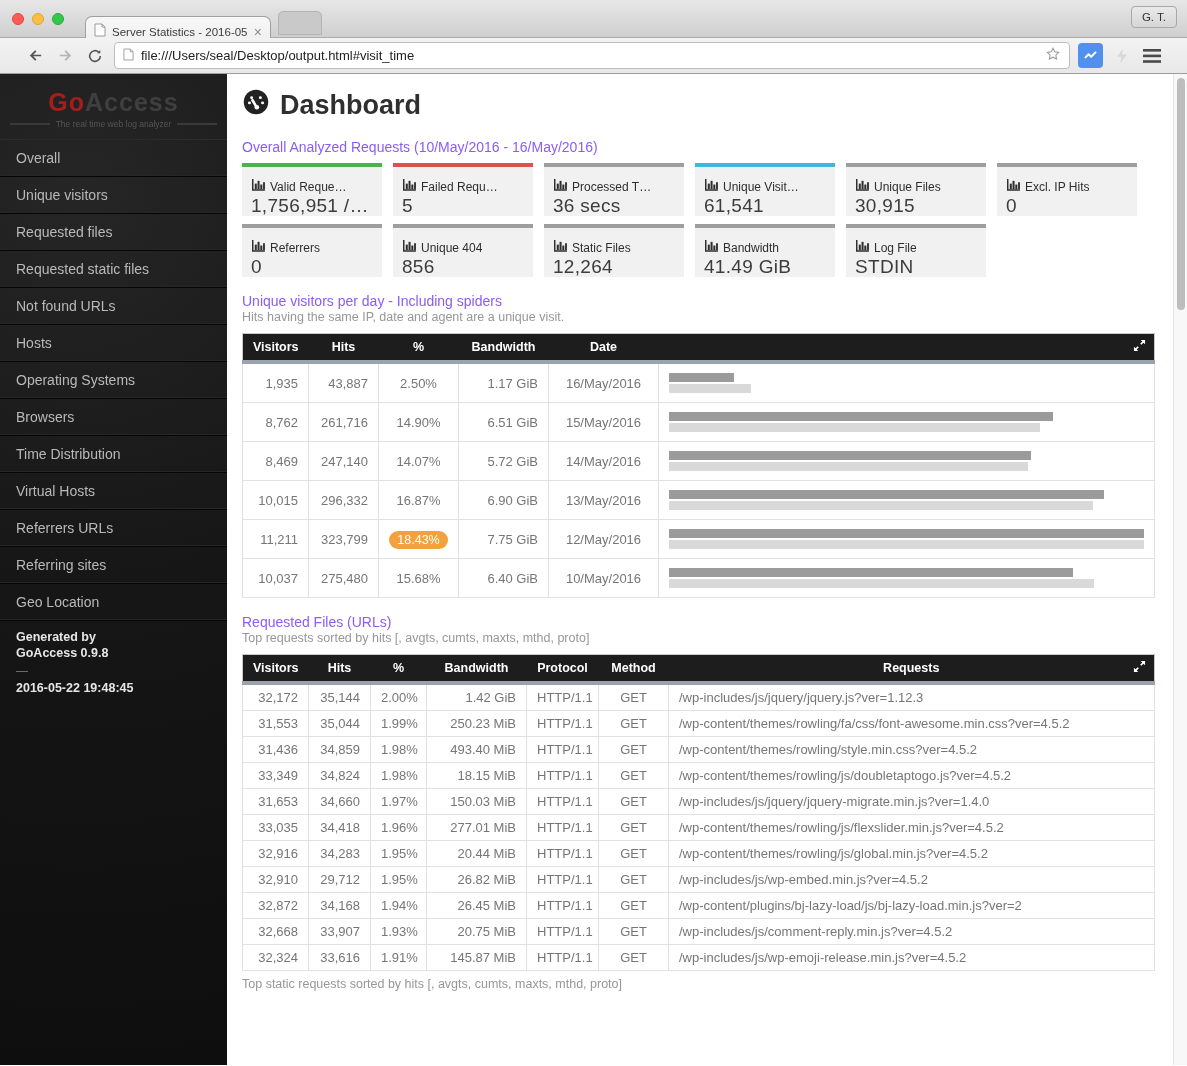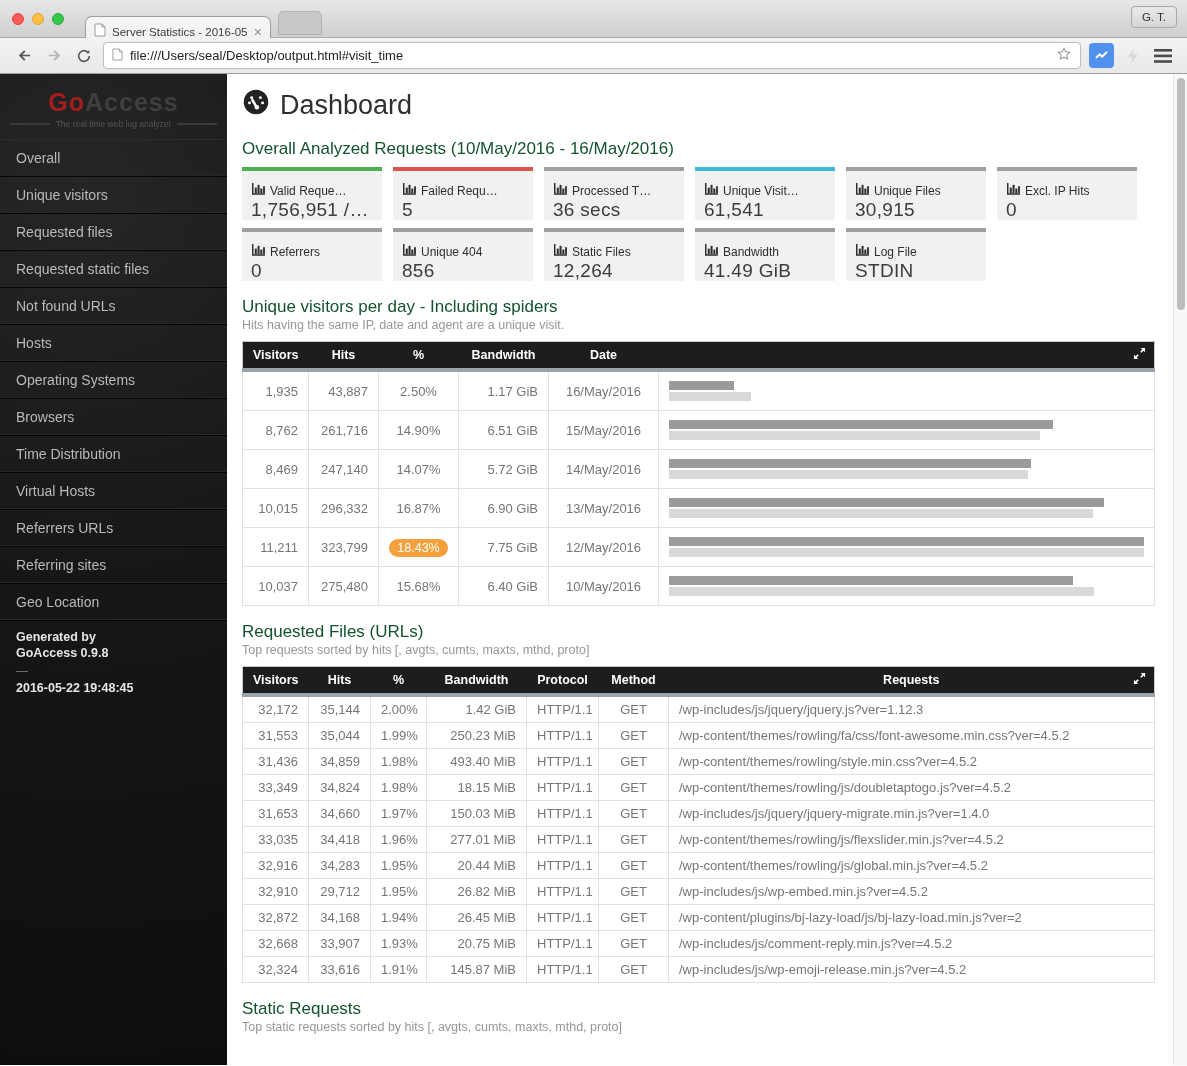--- a/index.html
+++ b/index.html
@@ -18,21 +18,21 @@
          background:linear-gradient(#f7f7f7,#efefef); border:1px solid #9f9f9f; border-bottom:none;
          border-radius:7px 7px 0 0; display:flex; align-items:center; padding:0 8px; gap:6px; }
   .tab-title { font-size:11.5px; color:#3c3c3c; white-space:nowrap; overflow:hidden; flex:1; }
   .tab-close { font-size:14px; color:#8a8a8a; line-height:1; cursor:default; }
   .newtab-stub { position:absolute; left:278px; top:11px; width:44px; height:24px;
                  background:#c9c9c9; border:1px solid #b3b3b3; border-radius:5px 5px 0 0; }
   .profile-btn { position:absolute; right:10px; top:6px; padding:4px 10px; font-size:11.5px; color:#333;
                  border:1px solid #a8a8a8; border-radius:4px; background:linear-gradient(#e9e9e9,#d6d6d6); }
 
   .toolbar { position:relative; height:36px; background:linear-gradient(#f3f3f3,#e8e8e8);
-             border-bottom:1px solid #9e9e9e; display:flex; align-items:center; padding:0 13px; gap:8px; }
+             border-bottom:1px solid #9e9e9e; display:flex; align-items:center; padding:0 24px; gap:8px; }
   .nav-btn { width:22px; height:22px; display:flex; align-items:center; justify-content:center; }
   .omnibox { flex:1; height:27px; background:#fff; border:1px solid #bdbdbd; border-radius:4px;
              display:flex; align-items:center; padding:0 8px; gap:7px; }
   .url-text { flex:1; font-size:13px; color:#222; white-space:nowrap; overflow:hidden; }
   .ext-blue { width:25px; height:25px; border-radius:4px; background:#5191ee;
               display:flex; align-items:center; justify-content:center; }
 
   
   .app { display:flex; height:991px; position:relative; }
 
@@ -47,23 +47,23 @@
   .nav { list-style:none; margin:0; padding:0; }
   .nav-item { padding:10px 16px 9px; font-size:14px; border-bottom:1px solid #262626;
               border-top:1px solid #060606; color:#b9b9b9; cursor:pointer; }
   .nav-item:first-child { border-top:none; }
   .side-footer { padding:8px 16px; border-top:1px solid #060606; }
   .side-footer .b { font-size:12.5px; font-weight:bold; color:#e6e6e6; line-height:1.3; }
   .side-footer .dash { color:#777; font-size:12px; margin:2px 0; }
 
   .main { flex:1; padding:10px 32px 0 15px; overflow:hidden; }
 
-  h1.page-title { margin:4px 0 6px; font-size:27px; font-weight:400; color:#2f2f2f;
+  h1.page-title { margin:4px 0 6px; font-size:27px; font-weight:700; color:#2f2f2f;
                   display:flex; align-items:center; gap:10px; }
-  h2.sec-title { margin:16px 0 1px; font-size:17px; font-weight:400; color:#14532d; }
+  h2.sec-title { margin:16px 0 1px; font-size:14px; font-weight:400; color:#8b5cf6; }
   p.sec-sub { margin:0 0 9px; font-size:12.5px; color:#979797; }
 
   
   .panels { display:flex; flex-wrap:wrap; gap:8px 11px; margin-top:8px; }
   .panel { width:140px; height:53px; background:#f1f1f1; border-top:4px solid #9e9e9e;
            padding:12px 9px 4px; overflow:hidden; }
   .p-label { font-size:12px; color:#2e2e2e; display:flex; align-items:center; gap:5px;
              white-space:nowrap; overflow:hidden; }
   .p-value { font-size:19px; color:#3c3c3c; margin-top:1px; white-space:nowrap; letter-spacing:.3px; }
 
@@ -569,21 +569,20 @@
               <td class="num">145.87 MiB</td>
               <td class="ctr">HTTP/1.1</td>
               <td class="ctr">GET</td>
               <td class="req">/wp-includes/js/wp-emoji-release.min.js?ver=4.5.2</td>
             </tr>
           </tbody>
       </table>
     </section>
 
     <section>
-      <h2 class="sec-title">Static Requests</h2>
       <p class="sec-sub">Top static requests sorted by hits [, avgts, cumts, maxts, mthd, proto]</p>
 
     </section>
   </div>
 
   <div class="vscroll">
     <div class="vthumb"></div>
   </div>
 </div>
 

